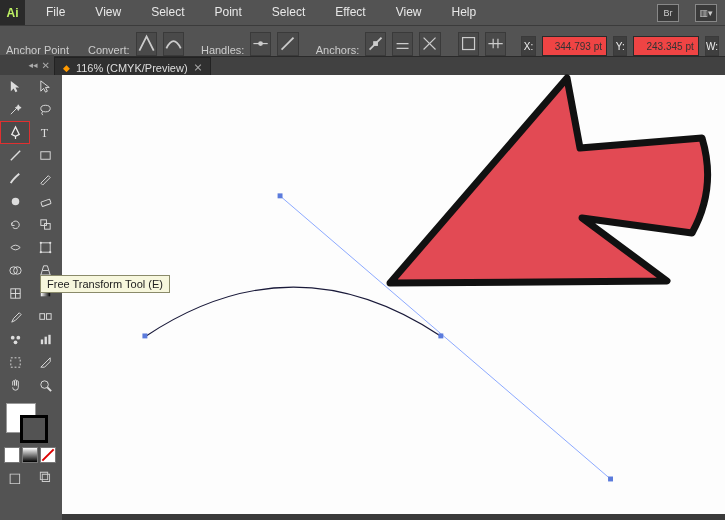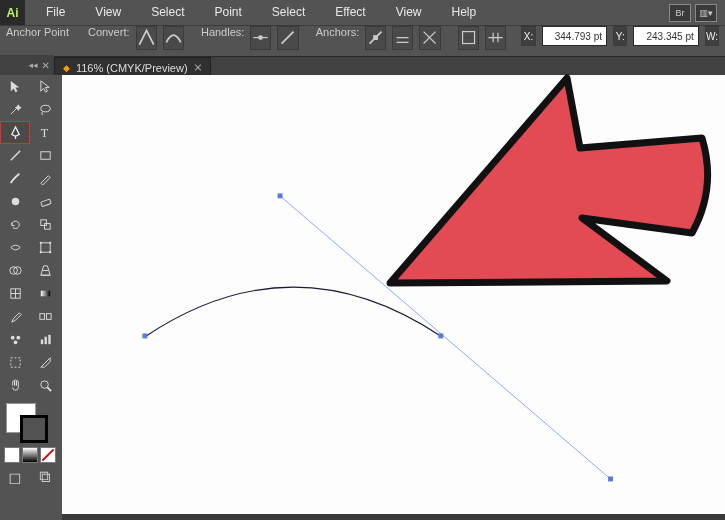--- a/index.html
+++ b/index.html
@@ -1,26 +1,26 @@
 <!DOCTYPE html>
 <html><head>
 <meta charset="utf-8">
 <style>
   html,body{margin:0;padding:0;width:725px;height:520px;overflow:hidden;font-family:"Segoe UI",Tahoma,sans-serif;background:#fcfcfc;}
   
   .menubar{height:25px;background:#535353;display:flex;align-items:center;color:#e8e8e8;font-size:12px;}
   .ai-logo{width:25px;height:25px;display:flex;align-items:center;justify-content:center;background:#2a2a2a;color:#bef264;font-weight:bold;font-size:12px;}
   .menu-item{padding:0 9px;line-height:25px;cursor:default;margin-left:12px;}
-  .menu-right{margin-left:auto;display:flex;align-items:flex-end;gap:4px;padding-right:8px;}
+  .menu-right{margin-left:auto;display:flex;align-items:flex-end;gap:16px;padding-right:8px;}
   .menu-chip{width:20px;height:16px;border:1px solid #888;background:#3a3a3a;font-size:9px;color:#ccc;display:flex;align-items:center;justify-content:center;}
   
-  .controlbar{height:30px;background:#535353;border-top:1px solid #3b3b3b;border-bottom:1px solid #2a2a2a;display:flex;align-items:flex-start;color:#ccc;font-size:11px;padding:0 6px;gap:6px;}
+  .controlbar{height:30px;background:#535353;border-top:1px solid #3b3b3b;border-bottom:1px solid #2a2a2a;display:flex;align-items:flex-end;color:#ccc;font-size:11px;padding:0 6px;gap:6px;}
   .cb-label{white-space:nowrap;}
   .cb-ico{width:22px;height:22px;background:#4a4a4a;border:1px solid #3a3a3a;display:flex;align-items:center;justify-content:center;font-size:11px;color:#bbb;}
-  .cb-field{width:64px;height:18px;background:#ffffff;border:1px solid #2a2a2a;font-size:10px;color:#333;display:flex;align-items:center;justify-content:center;padding-left:8px;}
+  .cb-field{width:64px;height:18px;background:#ef4444;border:1px solid #2a2a2a;font-size:10px;color:#333;display:flex;align-items:center;justify-content:center;padding-left:8px;}
   .xy-lab{width:14px;height:18px;border:1px solid #3a3a3a;background:#3f3f3f;display:flex;align-items:center;justify-content:center;font-size:10px;color:#eee;}
   
   .tabstrip{height:20px;background:#414141;display:flex;align-items:flex-end;padding-left:54px;font-size:11px;color:#ddd;}
   .tabstrip .corner{position:absolute;left:0;top:55px;width:54px;height:20px;background:#414141;display:flex;align-items:center;justify-content:flex-end;padding-right:4px;box-sizing:border-box;} 
   .tab{height:19px;background:#303030;border:1px solid #222;border-bottom:none;padding:0 8px;display:flex;align-items:center;gap:6px;}
   .tab .close{width:8px;height:8px;position:relative;}
   .tab .close:before,.tab .close:after{content:"";position:absolute;left:0;top:3px;width:8px;height:1px;background:#aaa;}
   .tab .close:before{transform:rotate(45deg);} .tab .close:after{transform:rotate(-45deg);}
   
   .workspace{position:absolute;left:0;top:75px;right:0;bottom:0;background:#2f2f2f;}
@@ -356,20 +356,21 @@
 
       <line x1="217" y1="123" x2="552" y2="410" stroke="#8aa8ff" stroke-width="1"></line>
 
       <rect x="214" y="120" width="5" height="5" fill="#5b7bdc"></rect>
       <rect x="77" y="262" width="5" height="5" fill="#5b7bdc"></rect>
       <rect x="377" y="262" width="5" height="5" fill="#5b7bdc"></rect>
       <rect x="549" y="407" width="5" height="5" fill="#5b7bdc"></rect>
     </svg>
 
     
+    <div class="tooltip" style="left:-22px;top:200px;">Free Transform Tool (E)</div>
 
     
     <div class="arrow-wrap" style="left:310px;top:-2px;">
       <svg width="340" height="230" viewBox="0 0 340 230">
         <path d="M 18 210  L 195 5  L 208 75  L 330 65  Q 345 115 320 160  L 210 145  L 295 208 Z" fill="#e24a54" stroke="#111" stroke-width="7" stroke-linejoin="round"></path>
       </svg>
     </div>
   </div>
   <div class="bottom-strip"></div>
 </div>

